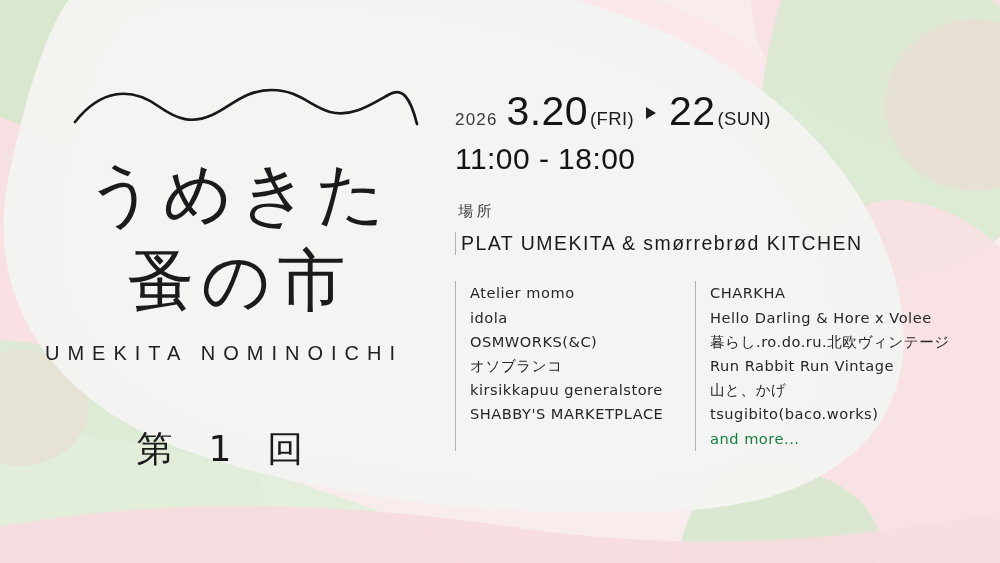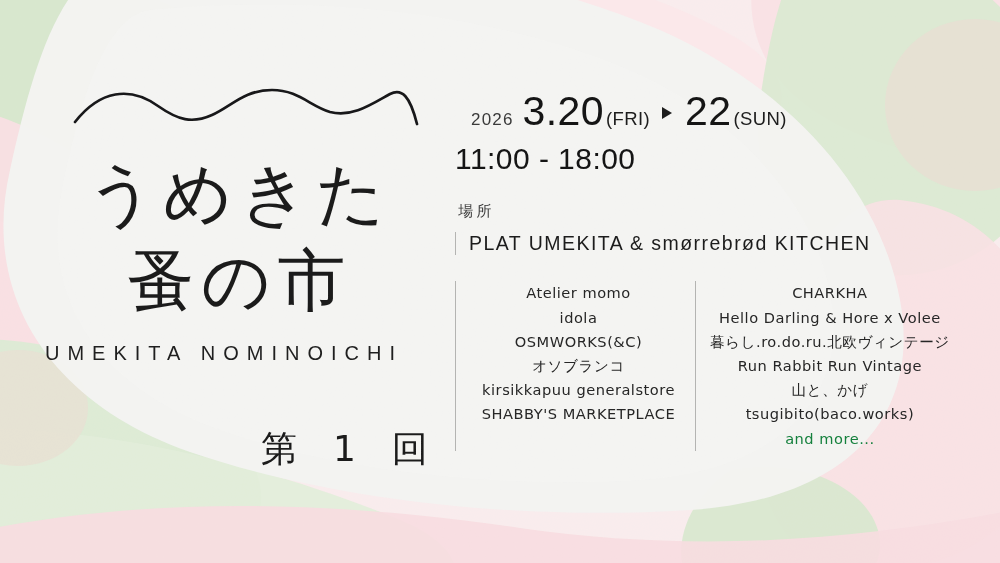--- a/index.html
+++ b/index.html
@@ -50,21 +50,21 @@
     font-size:20px;
     letter-spacing:0.40em;
     font-weight:400;
     color:#1f1f1f;
     text-indent:0.40em;
   }
   .edition {
     position:absolute;
     left:0px; top:425px;
     width:440px;
-    text-align:right;
+    text-align:center;
     font-family:"DejaVu Sans","Liberation Sans",sans-serif;
     font-size:36px;
     font-weight:400;
     letter-spacing:0.34em;
     color:#1b1b1b;
     text-indent:0.34em;
   }
 
   
   .info {
@@ -73,21 +73,20 @@
     width:500px;
     color:#2b2b2b;
   }
 
   
   .dateline {
     display:flex;
     align-items:baseline;
     white-space:nowrap;
     height:48px;
-    margin-left:16px;
   }
   .yr      { font-size:17px; letter-spacing:0.07em; color:#3a3a3a; }
   .bigdate { font-size:41px; font-weight:400; letter-spacing:0.01em; margin-left:9px; color:#151515;text-align:right; }
   .dow     { font-size:18.5px; letter-spacing:0.02em; margin-left:2px; color:#1d1d1d; }
   .arrow-sep {
     display:inline-block;
     margin:0 13px 0 12px;
     width:0; height:0;
     border-top:6px solid transparent;
     border-bottom:6px solid transparent;
@@ -106,31 +105,31 @@
   .sec-head {
     font-family:"DejaVu Sans","Liberation Sans",sans-serif;
     font-size:15px;
     letter-spacing:0.22em;
     color:#3a3a3a;
     margin-bottom:11px;
     text-indent:0.22em;
   }
   .ruled {
     border-left:1.6px solid #b4b4b2;
-    padding-left:13px;
+    padding-left:5px;
   }
   .venue {
     font-size:19.5px;
     letter-spacing:0.075em;
     color:#1c1c1c;
     line-height:1.2;
   }
 
   
-  .exhibitors { display:flex;text-align:center; }
+  .exhibitors { display:flex; }
   .ex-col {
     border-left:1.6px solid #b4b4b2;
     padding-left:14px;
   }
   .ex-col.left  { width:232px; }
   .ex-col.right { margin-left:8px; }
   .ex-item {
     font-family:"DejaVu Sans","Liberation Sans",sans-serif;
     font-size:14.6px;
     letter-spacing:0.035em;

